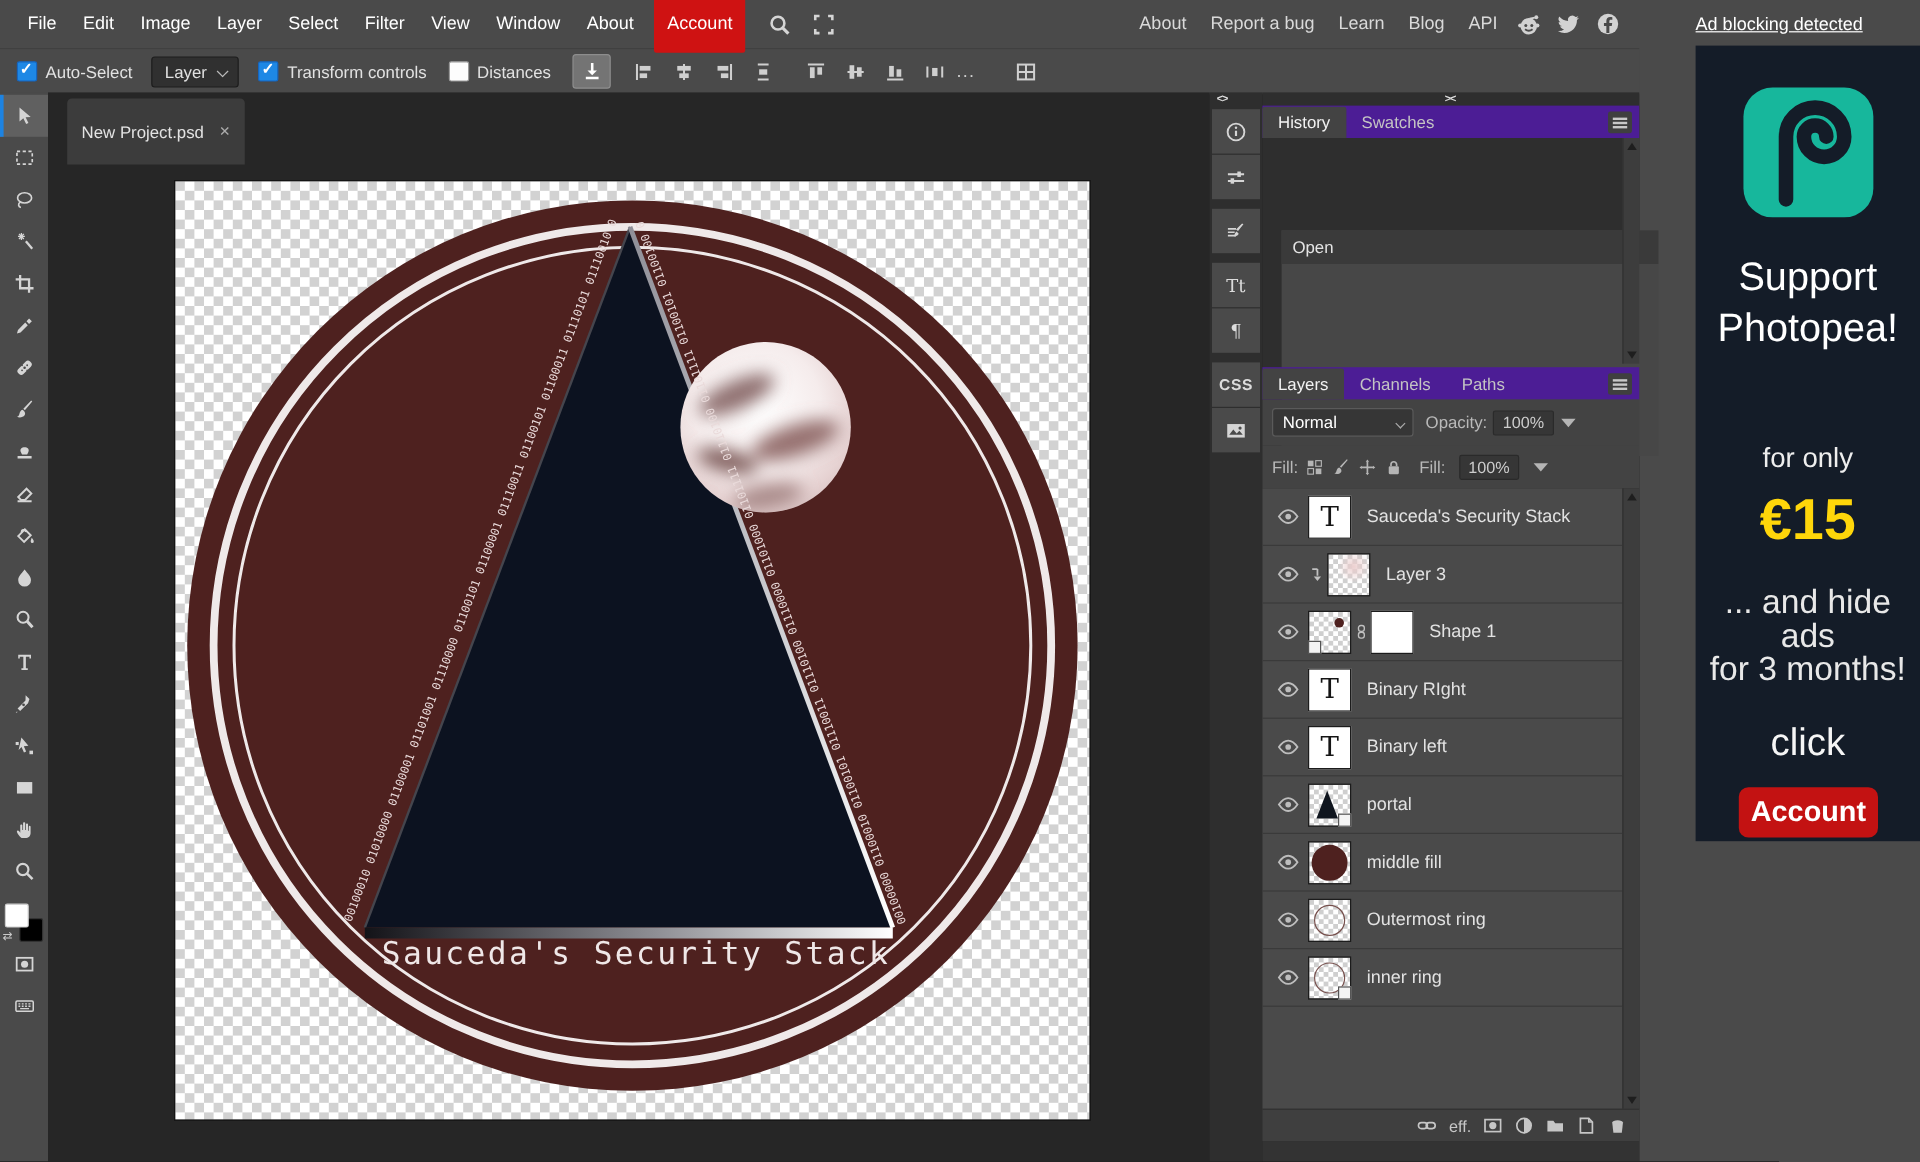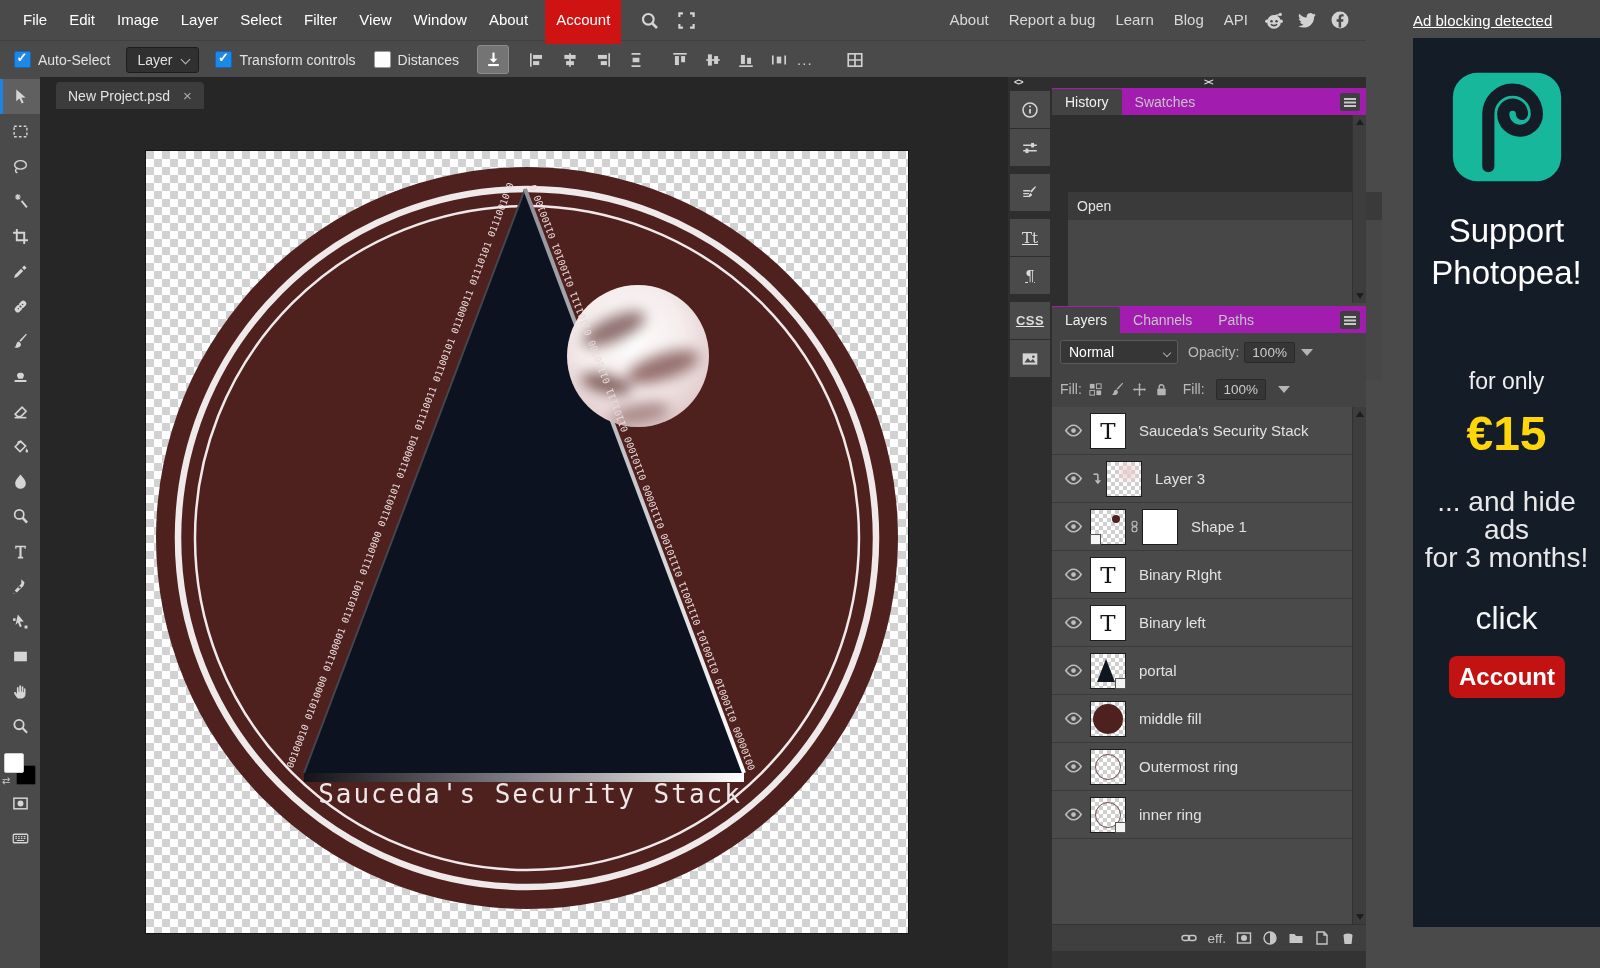--- a/index.html
+++ b/index.html
@@ -44,38 +44,38 @@
   .tool{width:40px;height:35px;display:flex;align-items:center;justify-content:center;position:relative;flex:none;}
   .tool.sel{background:#606060;}
   .tool.sel::before{content:"";position:absolute;left:0;top:0;bottom:0;width:3px;background:#1d83e2;}
   .swatches{width:34px;height:34px;position:relative;margin-top:8px;flex:none;}
   .sw-fg{position:absolute;left:1px;top:1px;width:18px;height:18px;background:#fff;border:1px solid #cfcfcf;border-radius:2px;}
   .sw-bg{position:absolute;right:1px;bottom:1px;width:18px;height:18px;background:#000;border:1px solid #333;border-radius:2px;}
   .sw-arr{position:absolute;left:-1px;bottom:0px;color:#c9c9c9;font-size:10px;}
   
   .canvas-area{position:absolute;left:40px;top:77px;width:968px;bottom:0;background:#262626;}
   .doc-tab{position:absolute;left:16px;top:5px;height:27px;background:#3c3c3c;border-radius:4px 4px 0 0;
-           display:flex;align-items:center;padding:0 12px;font-size:14px;color:#e3e3e3;}
+           display:flex;align-items:center;padding:14px 12px;font-size:14px;color:#e3e3e3;}
   .doc-tab .close{margin-left:13px;color:#ababab;font-size:15px;}
   .document{position:absolute;left:105px;top:73px;width:762px;height:782px;border:1px solid #141414;
             background:repeating-conic-gradient(#ffffff 0% 25%, #d2d2d2 0% 50%);background-size:16px 16px;}
   .document svg{display:block;}
   
   .strip{position:absolute;left:1008px;top:77px;width:44px;bottom:0;background:#2e2e2e;z-index:4;
          display:flex;flex-direction:column;align-items:center;padding-top:14px;box-sizing:border-box;}
-  .strip-group{display:flex;flex-direction:column;gap:1px;margin-bottom:8px;text-decoration:underline;}
+  .strip-group{display:flex;flex-direction:column;gap:1px;margin-bottom:8px;}
   .strip-cell{width:40px;height:37px;background:#4a4a4a;display:flex;align-items:center;justify-content:center;
               color:#dcdcdc;font-size:15px;}
   .strip-cell .ic{width:18px;height:18px;}
   .strip-cell.txt{font-family:"DejaVu Serif",serif;}
   .strip-cell.css{font-family:"Liberation Sans",sans-serif;font-weight:bold;font-size:13px;letter-spacing:.5px;}
   
   .panels{position:absolute;left:1052px;top:77px;width:314px;bottom:0;background:#2e2e2e;z-index:4;}
   .collapse{position:absolute;top:0px;font-size:9px;color:#e0e0e0;letter-spacing:-1px;font-weight:bold;}
-  .tabbar{position:absolute;left:0;width:100%;height:27px;background:#a21caf;display:flex;align-items:flex-end;}
+  .tabbar{position:absolute;left:0;width:100%;height:27px;background:#4c1d95;display:flex;align-items:flex-end;}
   .ptab{padding:5px 13px;font-size:14px;color:#c4c4c4;}
   .ptab.active{background:#434343;color:#f2f2f2;border-radius:2px 2px 0 0;}
   .hamb{position:absolute;right:6px;top:5px;width:20px;height:18px;background:#3f3f3f;border-radius:2px;}
   .hamb::before{content:"";position:absolute;left:4px;top:5px;width:12px;height:1.6px;background:#c9c9c9;
                 box-shadow:0 3.5px 0 #c9c9c9,0 7px 0 #c9c9c9;}
   .hist-body{position:absolute;left:0;top:115px;width:100%;height:188px;background:#474747;margin-left:16px;}
   .hist-row{height:28px;line-height:28px;padding-left:9px;font-size:14px;color:#e4e4e4;background:#3a3a3a;}
   .vscroll{position:absolute;width:13px;background:#3d3d3d;border-left:1px solid #313131;right:0;}
   .sarr{position:absolute;left:3px;width:0;height:0;border-left:4px solid transparent;border-right:4px solid transparent;}
   .sarr.up{top:4px;border-bottom:6px solid #1e1e1e;}
@@ -117,21 +117,21 @@
   .chain{width:16px;display:flex;justify-content:center;flex:none;}
   .chain .ic{width:13px;height:15px;color:#c0c0c0;}
   .lname{margin-left:13px;font-size:15px;color:#e2e2e2;white-space:nowrap;}
   .lfooter{position:absolute;left:0;bottom:17px;width:100%;height:27px;background:#3f3f3f;border-top:1px solid #323232;
            display:flex;align-items:center;justify-content:flex-end;gap:10px;padding-right:10px;box-sizing:border-box;}
   .lfooter .ic{width:16px;height:16px;color:#c6c6c6;}
   .eff-lab{color:#c6c6c6;font-size:13.5px;}
   .below-footer{position:absolute;left:0;bottom:0;width:100%;height:17px;background:#333;}
   
   .gutter{position:absolute;left:1366px;top:40px;width:234px;height:928px;background:#4a4a4a;}
-  .adbox{position:absolute;left:1413px;top:38px;width:187px;height:889px;background:#141c28;z-index:8;
+  .adbox{position:absolute;left:1413px;top:38px;width:187px;height:663px;background:#141c28;z-index:8;
          text-align:center;color:#f2f2f2;}
   .adlogo{position:absolute;left:38px;top:33px;width:112px;height:112px;}
   .ad-support{position:absolute;left:0;top:172px;width:100%;font-size:33px;line-height:42px;color:#fff;}
   .ad-foronly{position:absolute;left:0;top:330px;width:100%;font-size:23px;color:#eee;}
   .ad-price{position:absolute;left:0;top:368px;width:100%;font-size:48px;font-weight:bold;color:#ffd60a;}
   .ad-note{position:absolute;left:0;top:450px;width:100%;font-size:28px;line-height:28px;color:#e8e8e8;}
   .ad-click{position:absolute;left:0;top:562px;width:100%;font-size:32px;color:#f5f5f5;}
   .ad-btn{position:absolute;left:36px;top:618px;width:116px;height:42px;background:#c31212;border-radius:8px;
           color:#fff;font-size:24px;font-weight:bold;line-height:42px;text-align:center;}
 </style>

